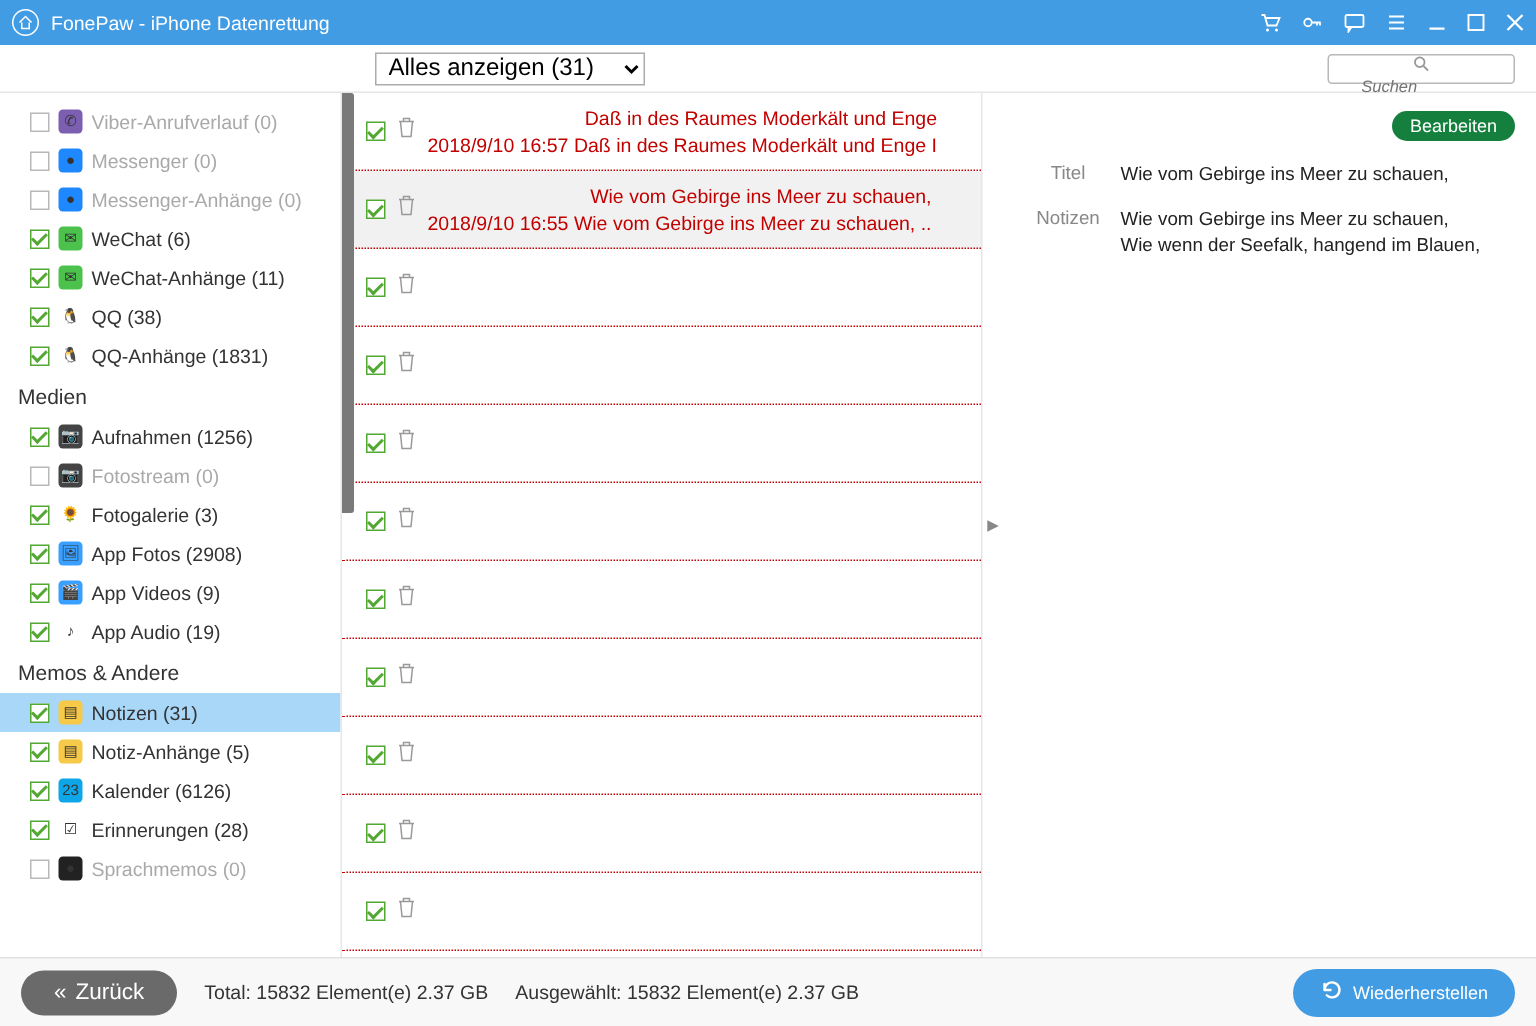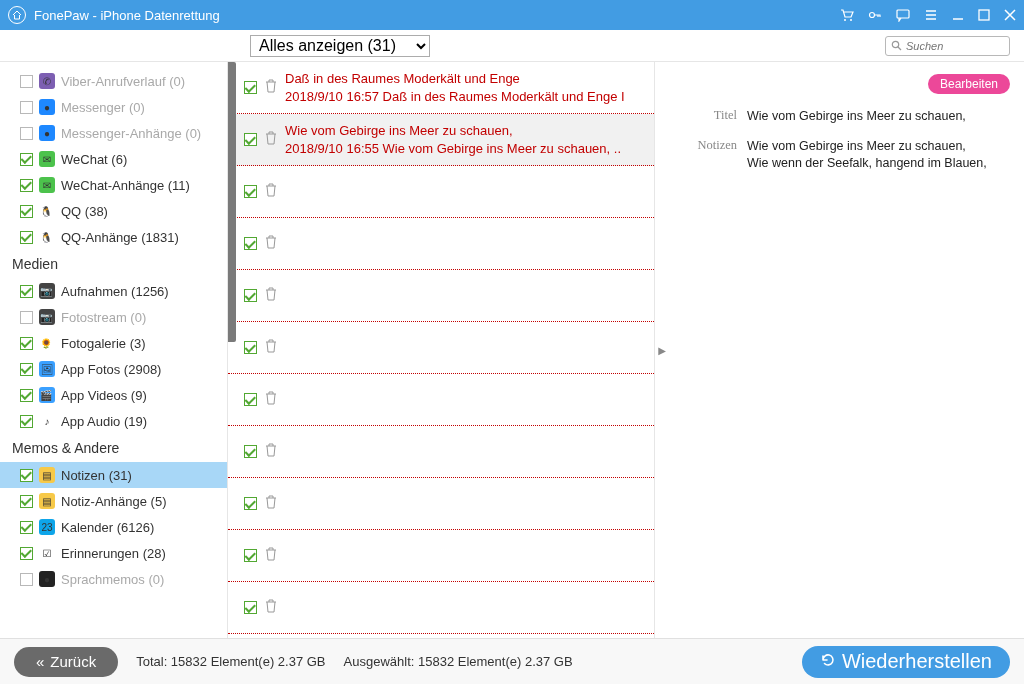--- a/index.html
+++ b/index.html
@@ -7,21 +7,21 @@
 
 .titlebar { height: 30px; background: #429ce3; display: flex; align-items: center; padding: 0 8px; color: #fff; font-size: 13px; }
 .titlebar .home-icon { width: 18px; height: 18px; border: 1.5px solid #fff; border-radius: 50%; display: inline-flex; align-items: center; justify-content: center; margin-right: 8px; }
 .titlebar .home-icon svg { width: 10px; height: 10px; }
 .titlebar .spacer { flex: 1; }
 .titlebar .win-icons { display: flex; gap: 14px; align-items: center; }
 .titlebar .win-icons span { display: inline-flex; align-items: center; justify-content: center; cursor: pointer; }
 
 .toolbar { height: 32px; background: #fff; display: flex; align-items: center; padding-left: 250px; padding-right: 14px; border-bottom: 1px solid #e6e6e6; }
 .toolbar select { width: 180px; height: 22px; font-size: 16px; border: 1px solid #acacac; padding: 0 4px; background: #fff; }
-.toolbar .search { margin-left: auto; width: 125px; height: 20px; border: 1px solid #b8b8b8; border-radius: 3px; display: flex; align-items: center; padding: 0 5px; gap: 4px; }
+.toolbar .search { margin-left: auto; width: 125px; height: 20px; border: 1px solid #b8b8b8; border-radius: 3px; display: flex; align-items: center; padding: 0 5px; gap: 4px; flex-direction: column; }
 .toolbar .search input { border: 0; outline: 0; flex: 1; font-size: 11px; font-style: italic; color: #888; width: 80px; background: transparent; }
 .toolbar .search svg { flex-shrink: 0; }
 
 .content { flex: 1; display: flex; min-height: 0; }
 
 .sidebar { width: 228px; border-right: 1px solid #e6e6e6; overflow-y: auto; overflow-x: hidden; padding-top: 6px; }
 .sidebar::-webkit-scrollbar { width: 8px; }
 .sidebar::-webkit-scrollbar-thumb { background: #9c9c9c; border-radius: 4px; }
 .sidebar::-webkit-scrollbar-track { background: #f0f0f0; }
 .side-group { font-size: 14px; color: #333; padding: 6px 12px; font-weight: 400; }
@@ -34,40 +34,40 @@
 .chk.empty { border-color: #b8b8b8; }
 .cat-icon { width: 16px; height: 16px; display: inline-flex; align-items: center; justify-content: center; border-radius: 3px; flex-shrink: 0; font-size: 10px; }
 
 .middle { flex: 1; display: flex; min-width: 0; }
 .list-wrap { width: 427px; position: relative; overflow: hidden; border-right: 1px solid #e6e6e6; }
 .list-scroll { overflow-y: auto; height: 100%; }
 .list-scroll::-webkit-scrollbar { width: 10px; }
 .list-scroll::-webkit-scrollbar-thumb { background: #7a7a7a; }
 .list-scroll::-webkit-scrollbar-track { background: #e8e8e8; }
 .vscroll-left { position: absolute; left: -2px; top: 0; width: 10px; height: 280px; background: #7a7a7a; border-radius: 2px; z-index: 5; }
-.list-row { min-height: 52px; border-bottom: 1px dotted #c20000; display: flex; align-items: center; padding: 6px 8px 6px 16px; gap: 8px; }
+.list-row { min-height: 52px; border-bottom: 1px dotted #c20000; display: flex; align-items: center; padding: 6px 8px 6px 16px; gap: 8px; text-align: right; }
 .list-row.selected { background: #f1f1f1; }
 .list-row .rowtxt { font-size: 13px; line-height: 1.35; overflow: hidden; }
 .list-row .rowtxt .t1 { color: #c20000; white-space: nowrap; overflow: hidden; text-overflow: ellipsis; }
 .list-row .rowtxt .t2 { color: #c20000; white-space: nowrap; overflow: hidden; text-overflow: ellipsis; }
 .trash { width: 12px; height: 14px; flex-shrink: 0; }
 
 .divider { width: 14px; display: flex; align-items: center; justify-content: center; background: #fff; }
 .divider .caret { color: #888; font-size: 10px; }
 
 .detail { flex: 1; padding: 14px 18px; font-size: 12.5px; color: #333; position: relative; }
-.edit-btn { position: absolute; right: 14px; top: 12px; background: #ec4899; color: #fff; border: 0; font-size: 12px; padding: 3px 12px; border-radius: 10px; cursor: pointer; }
+.edit-btn { position: absolute; right: 14px; top: 12px; background: #15803d; color: #fff; border: 0; font-size: 12px; padding: 3px 12px; border-radius: 10px; cursor: pointer; }
 .detail-row { display: flex; margin-top: 32px; gap: 10px; }
 .detail-row + .detail-row { margin-top: 12px; }
-.detail-row .k { width: 50px; text-align: right; color: #888; flex-shrink: 0; font-family: Liberation Serif, serif; }
+.detail-row .k { width: 50px; text-align: center; color: #888; flex-shrink: 0; }
 .detail-row .v { flex: 1; color: #222; line-height: 1.4; }
 
 .footer { height: 46px; border-top: 1px solid #e0e0e0; display: flex; align-items: center; padding: 0 14px; background: #f8f8f8; gap: 18px; }
 .back-btn { background: #6a6a6a; color: #fff; border: 0; height: 30px; padding: 0 22px; border-radius: 15px; font-size: 15px; display: inline-flex; align-items: center; gap: 6px; cursor: pointer; }
-.recover-btn { background: #429ce3; color: #fff; border: 0; height: 32px; padding: 0 18px; border-radius: 16px; font-size: 20px; display: inline-flex; align-items: center; gap: 6px; cursor: pointer; margin-left: auto; }
+.recover-btn { background: #429ce3; color: #fff; border: 0; height: 32px; padding: 0 18px; border-radius: 16px; font-size: 12px; display: inline-flex; align-items: center; gap: 6px; cursor: pointer; margin-left: auto; }
 .status { font-size: 13px; color: #333; display: flex; gap: 18px; }
 </style>
 </head>
 <body>
 
 <div class="titlebar">
   <span class="home-icon">
     <svg viewBox="0 0 10 10">
         <path d="M1 5 L5 1 L9 5 M2.5 5 V9 H7.5 V5" stroke="#fff" stroke-width="1" fill="none"></path>
       </svg>

